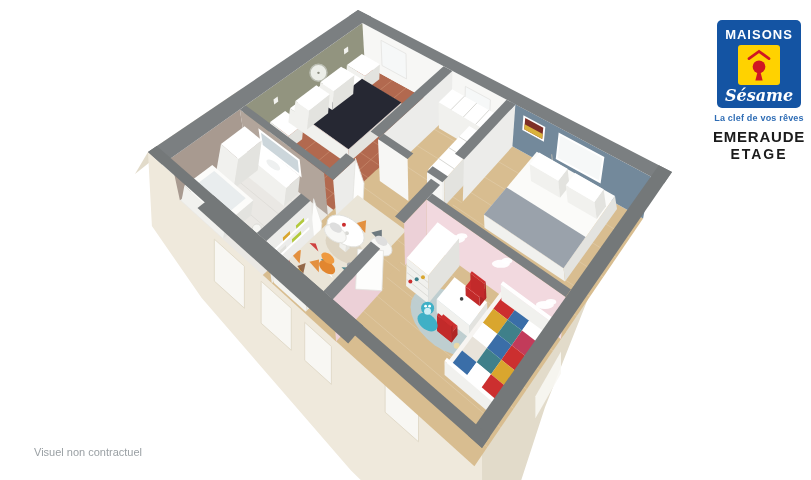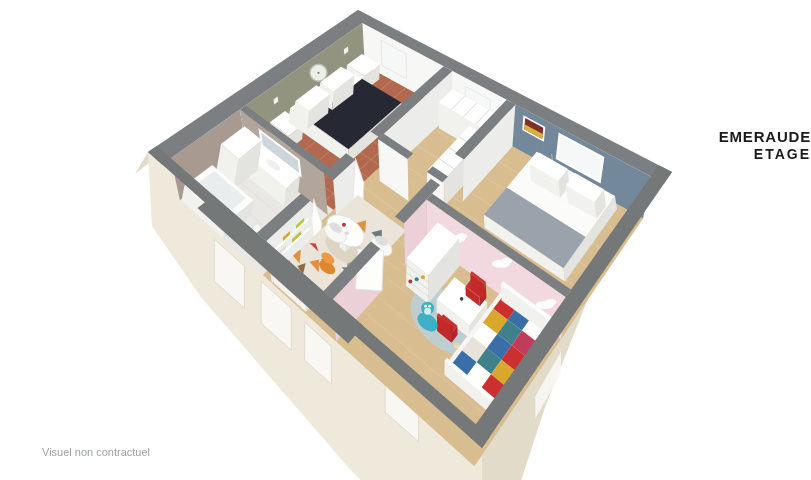--- a/index.html
+++ b/index.html
@@ -8,24 +8,24 @@
   #plan-svg{position:absolute;left:0;top:0;}
   .brand{position:absolute;left:707px;top:20px;width:104px;text-align:center;}
   .logo-square{width:84px;height:88px;margin:0 auto;background:#1454a3;border-radius:5px;
                display:flex;flex-direction:column;align-items:center;justify-content:flex-start;}
   .logo-maisons{color:#ffffff;font-weight:bold;font-size:13px;letter-spacing:1px;margin-top:7px;}
   .logo-yellow{width:42px;height:40px;background:#ffd200;border-radius:3px;margin-top:3px;
                display:flex;align-items:center;justify-content:center;}
   .logo-script{color:#ffffff;font-family:"DejaVu Serif",serif;font-style:italic;font-weight:bold;
                font-size:16px;margin-top:1px;}
   .logo-tagline{color:#2f6db5;font-size:9px;font-weight:bold;margin-top:5px;letter-spacing:0.2px;}
-  .model-block{position:absolute;left:707px;top:128px;width:104px;text-align:right;color:#1b1b1b;}
+  .model-block{position:absolute;left:707px;top:128px;width:104px;text-align:center;color:#1b1b1b;}
   .model-name{font-size:15px;font-weight:bold;letter-spacing:0.8px;}
   .model-level{font-size:14px;font-weight:bold;letter-spacing:2px;margin-top:1px;}
-  .footer-note{position:absolute;left:42px;top:446px;font-size:11px;color:#9aa0a4;}
+  .footer-note{position:absolute;left:34px;top:446px;font-size:11px;color:#9aa0a4;}
 </style>
 </head>
 <body>
 
 <div id="stage">
 
   <svg id="plan-svg" width="811" height="480" viewBox="0 0 811 480">
       <g>
         <polygon points="242.5,88.1 148.0,152.0 135.0,174.0" fill="#e2dbca"></polygon>
         <polygon points="148.0,152.0 204.8,202.3 197.5,208.1 348.2,343.4 355.1,335.5 482.0,448.0 482.2,600.0 351.0,470.4 201.7,298.1 151.9,226.0" fill="#efe9dc"></polygon>
@@ -308,20 +308,34 @@
         <polygon points="245.7,105.4 329.8,167.9 324.1,173.0 239.8,109.5" fill="#7b7f81"></polygon>
         <polygon points="432.0,193.4 571.0,289.6 565.7,297.1 426.5,199.4" fill="#7b7f81"></polygon>
         <polygon points="506.6,99.8 515.4,104.5 464.0,159.4 455.0,153.7" fill="#7b7f81"></polygon>
         <polygon points="431.0,178.8 440.0,184.9 404.1,223.2 395.0,216.4" fill="#7b7f81"></polygon>
         <polygon points="371.0,241.5 380.2,248.7 332.7,299.4 323.4,291.2" fill="#7b7f81"></polygon>
         <polygon points="383.7,133.8 413.3,153.4 407.6,158.9 378.0,139.0" fill="#7b7f81"></polygon>
         <polygon points="432.6,166.2 448.0,176.4 442.4,182.3 427.0,171.9" fill="#7b7f81"></polygon>
       </g>
     </svg>
 
+  <div class="brand">
+    <div class="logo-square">
+      <div class="logo-maisons">MAISONS</div>
+      <div class="logo-yellow">
+        <svg width="42" height="40" viewBox="0 0 46 44">
+          <path d="M12,15 L23,7 L34,15" fill="none" stroke="#d01623" stroke-width="3" stroke-linecap="round"></path>
+          <circle cx="23" cy="24" r="7" fill="#d01623"></circle>
+          <path d="M19,39 L27,39 L24.4,28.5 L21.6,28.5 Z" fill="#d01623"></path>
+        </svg>
+      </div>
+      <div class="logo-script">Sésame</div>
+    </div>
+    <div class="logo-tagline">La clef de vos rêves</div>
+  </div>
 
   <div class="model-block">
     <div class="model-name">EMERAUDE</div>
     <div class="model-level">ETAGE</div>
   </div>
 
   <div class="footer-note">Visuel non contractuel</div>
 </div>
 
 </body></html>

